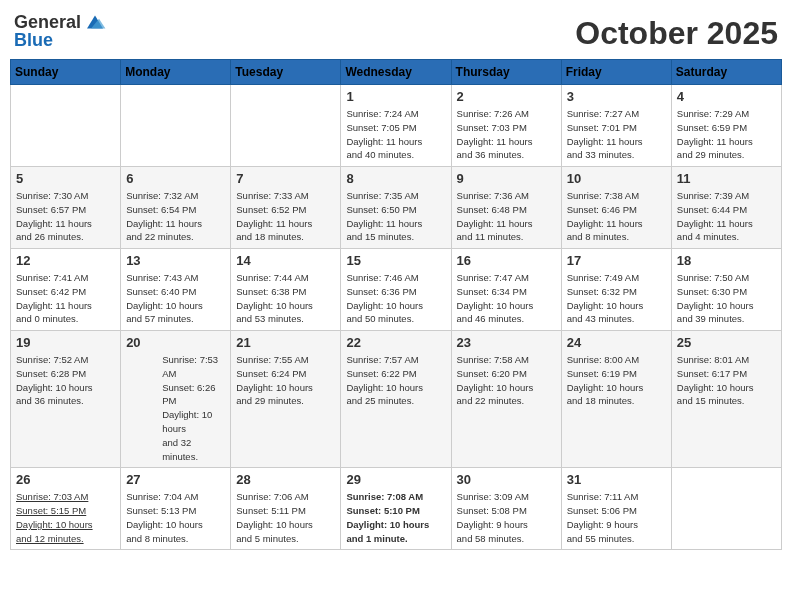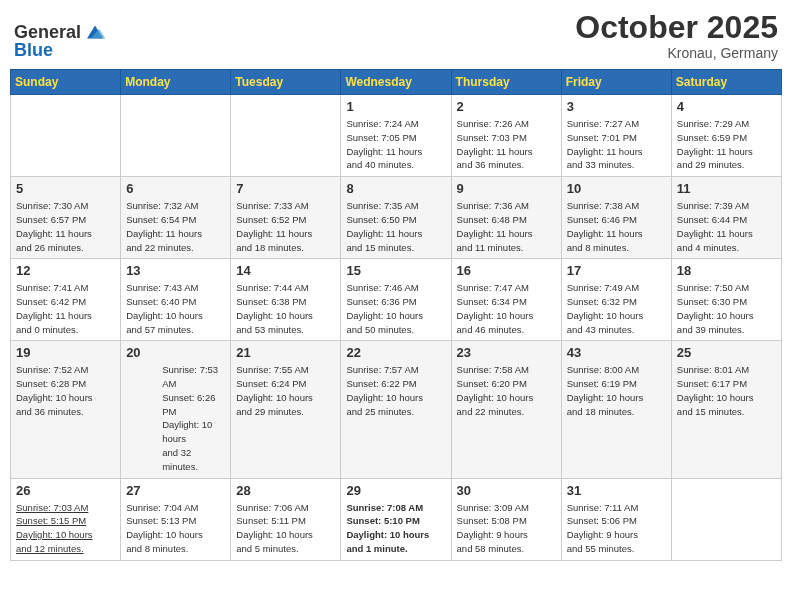--- a/index.html
+++ b/index.html
@@ -49,21 +49,21 @@
       font-size: 14px;
       color: #555;
     }
     .calendar {
       width: 100%;
       border-collapse: collapse;
       border: 1px solid #ccc;
     }
     .calendar th {
       background-color: #2a6db5;
-      color: #fde047;
+      color: #000000;
       font-size: 12px;
       font-weight: bold;
       padding: 5px 4px;
       text-align: left;
       border: 1px solid #1a5a99;
     }
     .calendar td {
       vertical-align: top;
       width: calc(100% / 7);
       min-height: 80px;
@@ -104,21 +104,20 @@
           <polygon points="10,20 20,8 28,20" fill="#4a9fd4" opacity="0.7"></polygon>
         </svg>
       </div>
       <div style="margin-top:-4px;">
         <span class="logo-text-blue">Blue</span>
       </div>
     </div>
   </div>
   <div class="title-block">
     <div class="month-title">October 2025</div>
-    <div class="subtitle">Kronau, Germany</div>
   </div>
 </div>
 
 <table class="calendar">
   <thead>
     <tr>
     <th>Sunday</th>
         <th>Monday</th>
         <th>Tuesday</th>
         <th>Wednesday</th>
@@ -293,21 +292,21 @@
 and 25 minutes.</div>
         </td>
         <td>
           <span class="day-number">23</span>
           <div class="day-info" style="white-space: pre-line;">Sunrise: 7:58 AM
 Sunset: 6:20 PM
 Daylight: 10 hours
 and 22 minutes.</div>
         </td>
         <td>
-          <span class="day-number">43</span>
+          <span class="day-number">24</span>
           <div class="day-info" style="white-space: pre-line;">Sunrise: 8:00 AM
 Sunset: 6:19 PM
 Daylight: 10 hours
 and 18 minutes.</div>
         </td>
         <td>
           <span class="day-number">25</span>
           <div class="day-info" style="white-space: pre-line;">Sunrise: 8:01 AM
 Sunset: 6:17 PM
 Daylight: 10 hours

